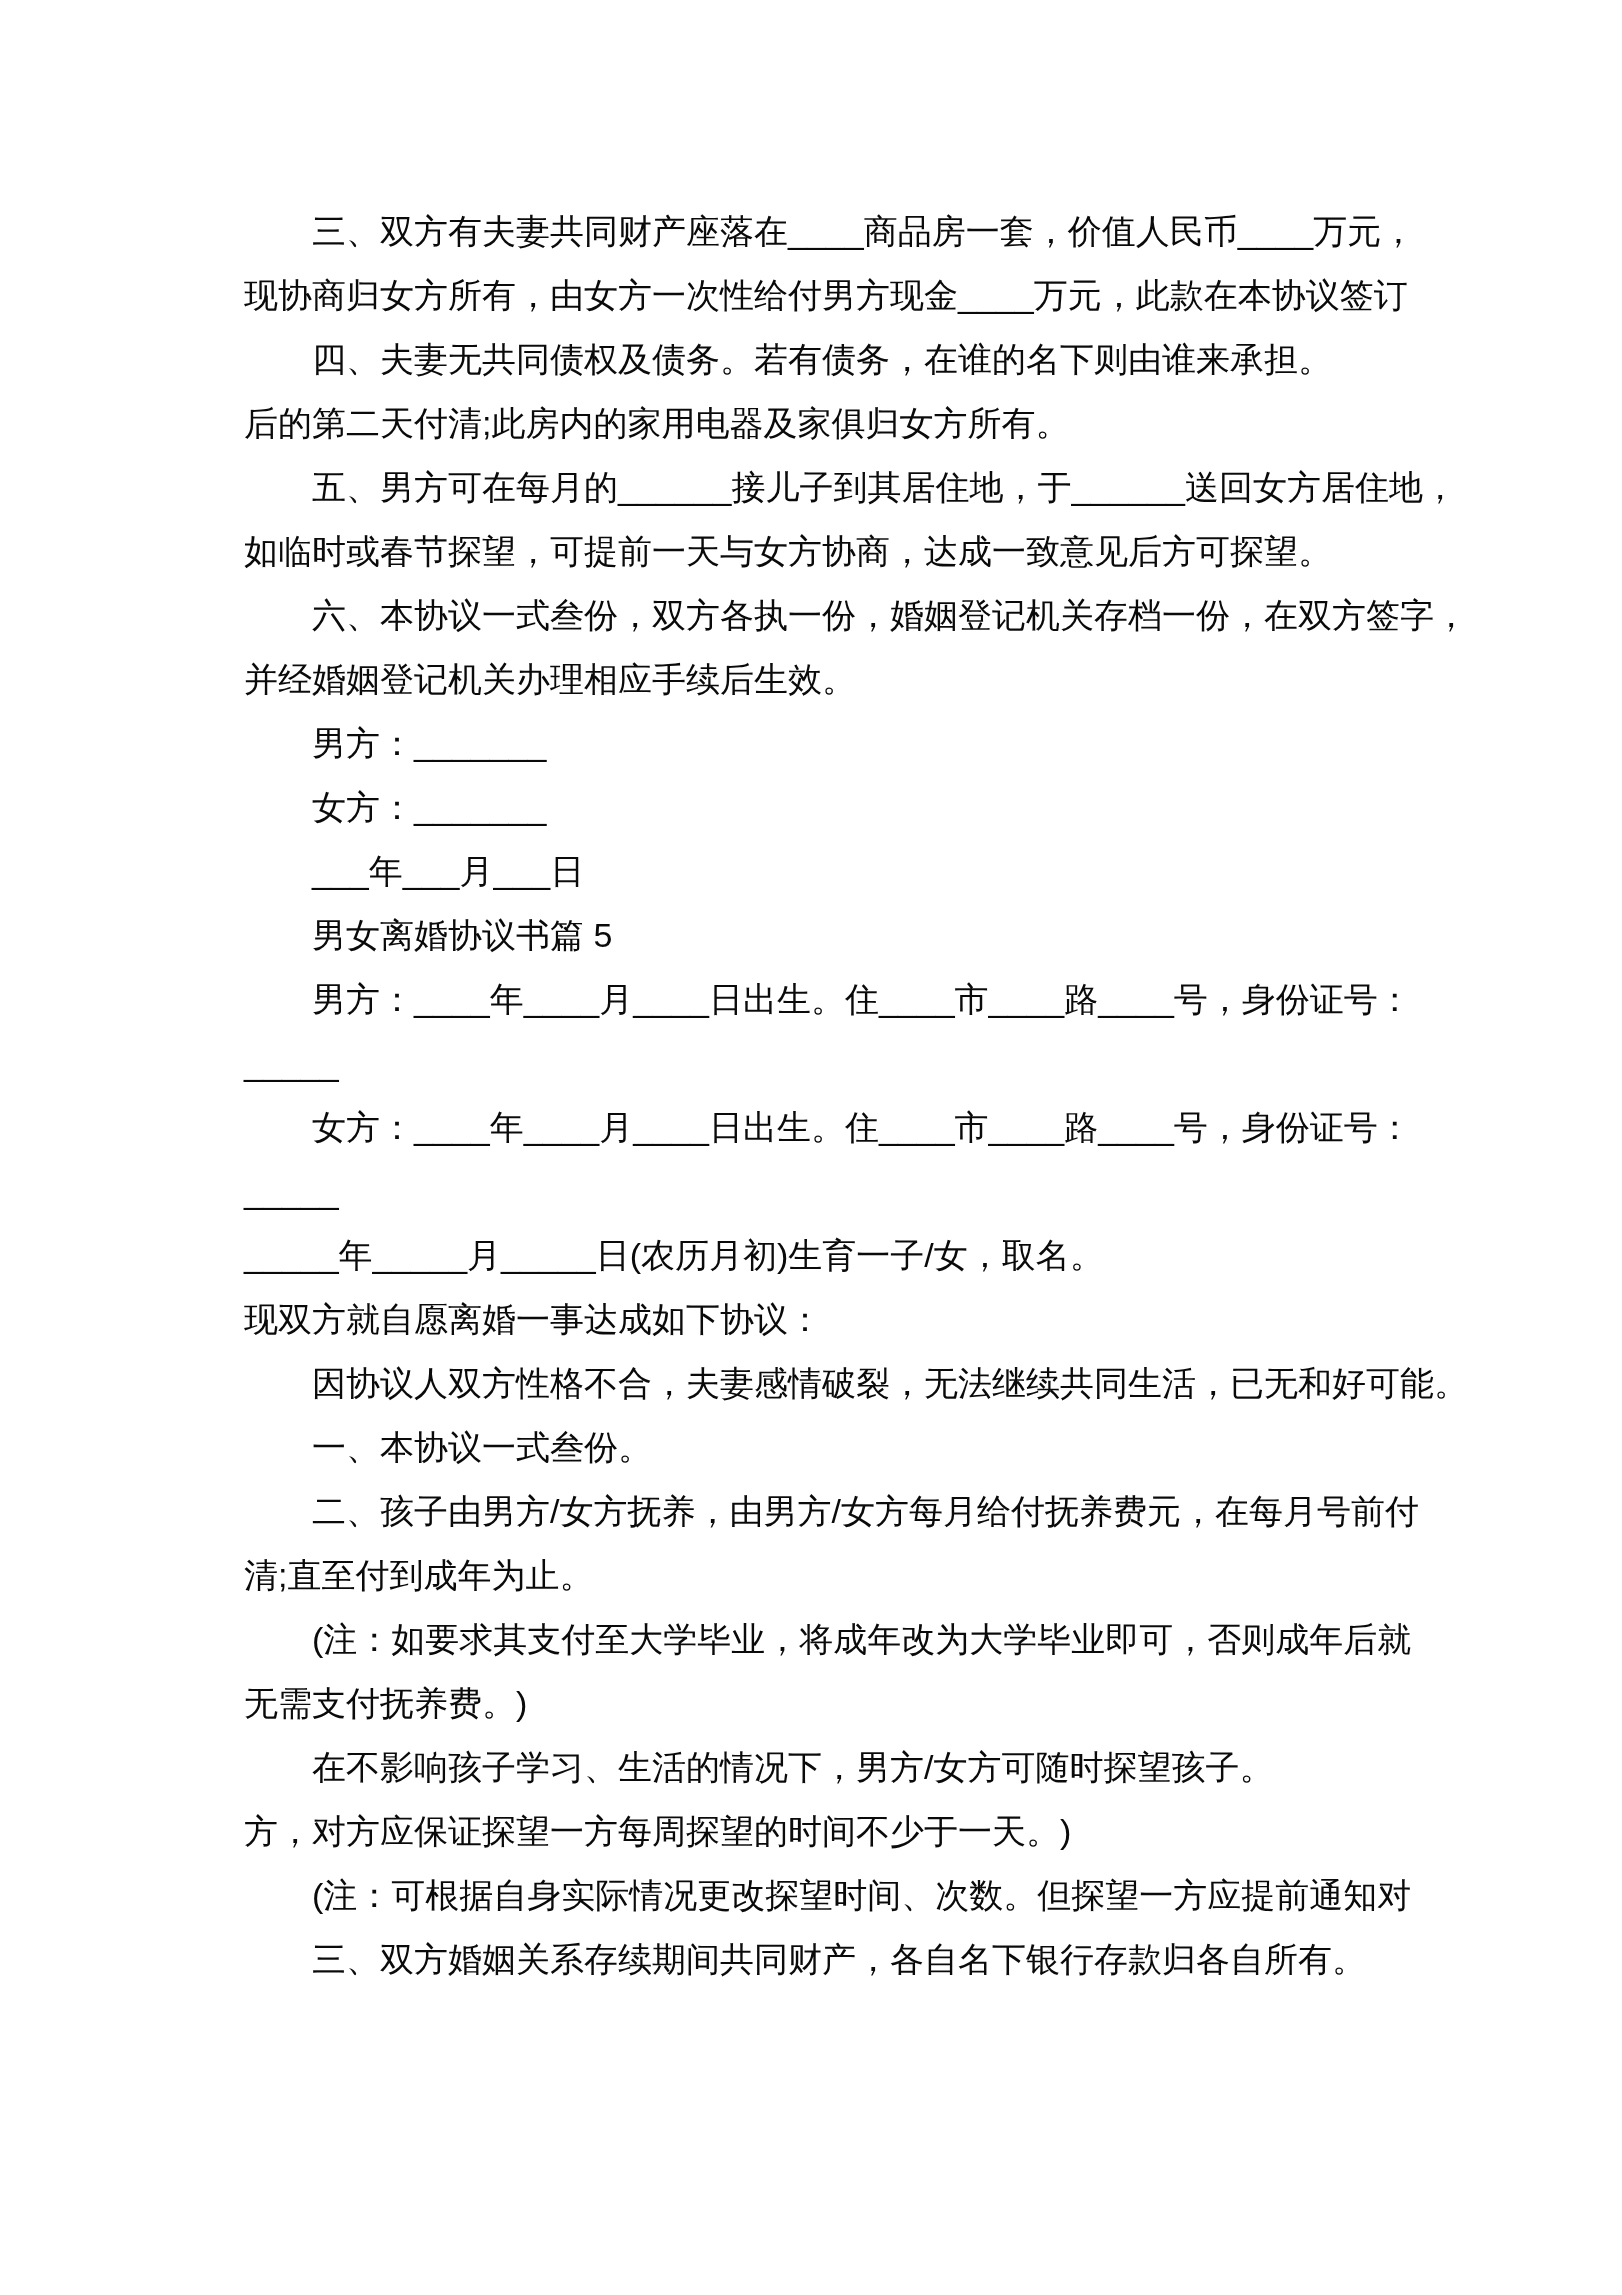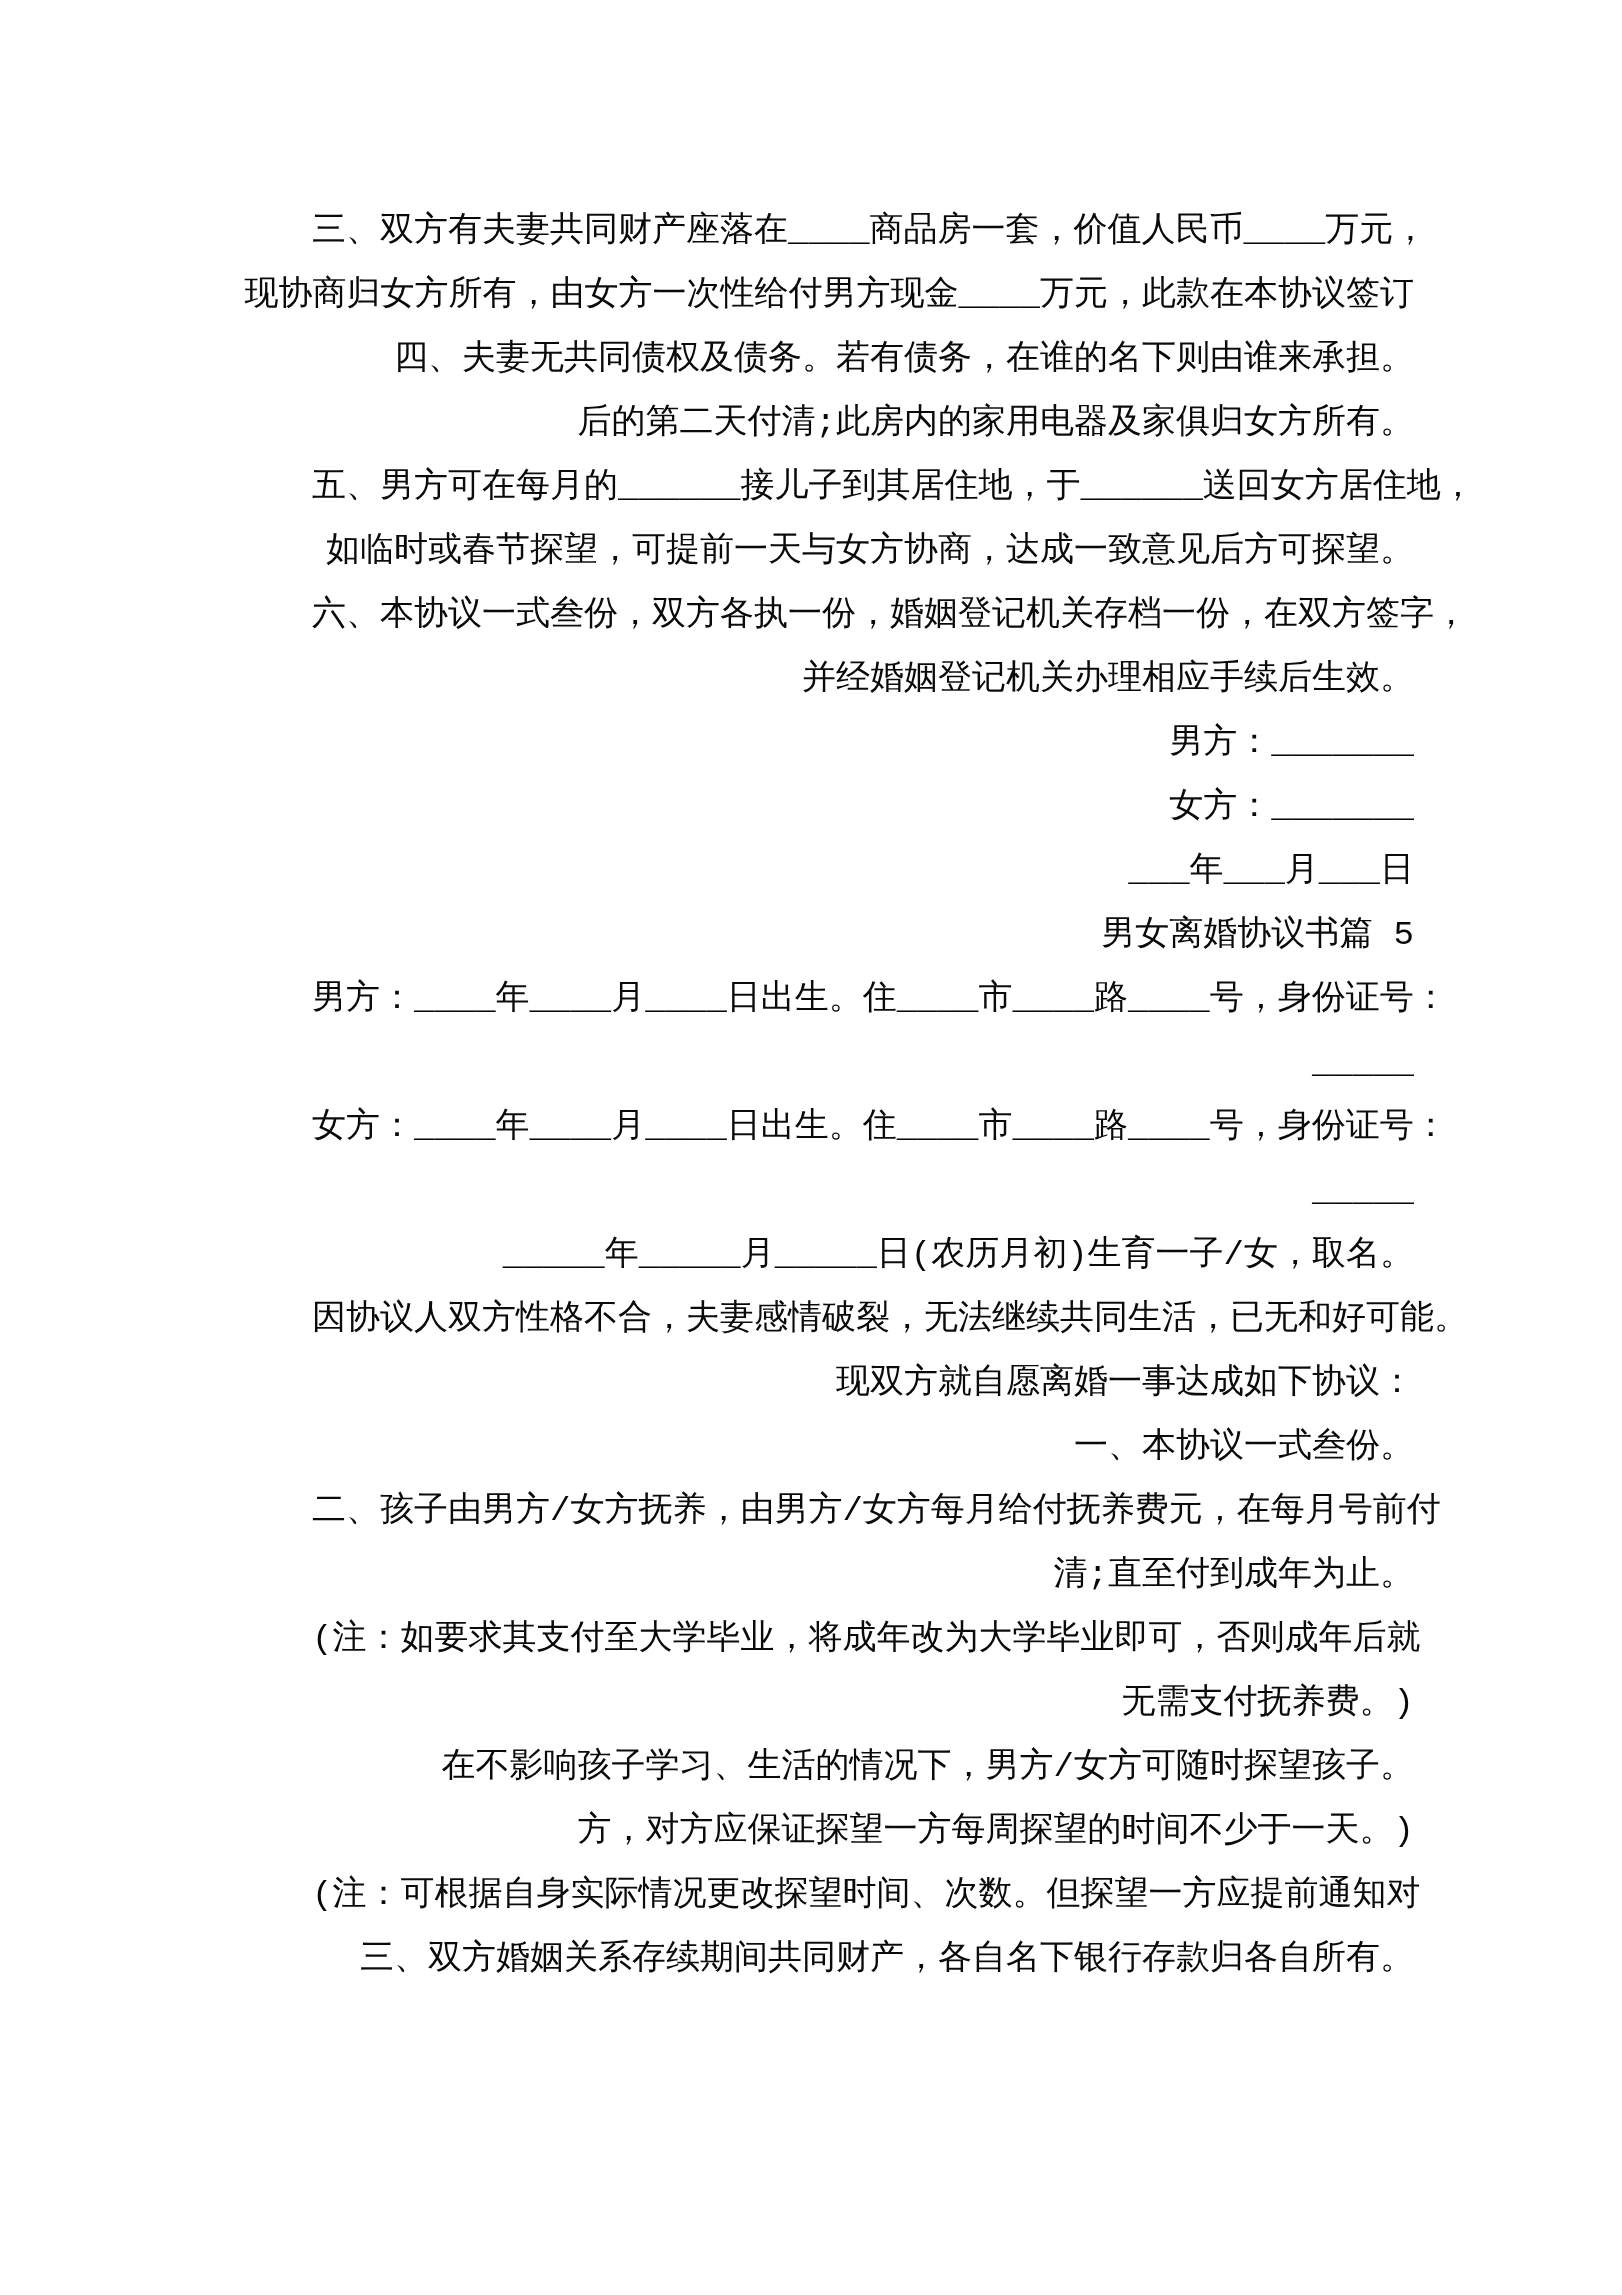--- a/index.html
+++ b/index.html
@@ -7,26 +7,25 @@
     padding: 0;
     background: #ffffff;
   }
   .page {
     position: relative;
     width: 1623px;
     height: 2295px;
     box-sizing: border-box;
     background: #ffffff;
     padding: 199px 209px 0 244px;
-    font-family: Liberation Mono, monospace;
+    font-family: Liberation Sans, sans-serif;
     font-size: 34px;
     line-height: 64px;
     color: #0a0a0a;
     overflow: hidden;
-    text-align: right;
   }
   .line {
     white-space: nowrap;
     letter-spacing: 0;
   }
   .indent {
     padding-left: 68px;
   }
 </style>
 </head>
@@ -43,22 +42,22 @@
   <div class="line">并经婚姻登记机关办理相应手续后生效。</div>
   <div class="line indent">男方：_______</div>
   <div class="line indent">女方：_______</div>
   <div class="line indent">___年___月___日</div>
   <div class="line indent">男女离婚协议书篇 5</div>
   <div class="line indent">男方：____年____月____日出生。住____市____路____号，身份证号：</div>
   <div class="line">_____</div>
   <div class="line indent">女方：____年____月____日出生。住____市____路____号，身份证号：</div>
   <div class="line">_____</div>
   <div class="line">_____年_____月_____日(农历月初)生育一子/女，取名。</div>
+  <div class="line">现双方就自愿离婚一事达成如下协议：</div>
   <div class="line indent">因协议人双方性格不合，夫妻感情破裂，无法继续共同生活，已无和好可能。</div>
-  <div class="line">现双方就自愿离婚一事达成如下协议：</div>
   <div class="line indent">一、本协议一式叁份。</div>
   <div class="line indent">二、孩子由男方/女方抚养，由男方/女方每月给付抚养费元，在每月号前付</div>
   <div class="line">清;直至付到成年为止。</div>
   <div class="line indent">(注：如要求其支付至大学毕业，将成年改为大学毕业即可，否则成年后就</div>
   <div class="line">无需支付抚养费。)</div>
   <div class="line indent">在不影响孩子学习、生活的情况下，男方/女方可随时探望孩子。</div>
   <div class="line">方，对方应保证探望一方每周探望的时间不少于一天。)</div>
   <div class="line indent">(注：可根据自身实际情况更改探望时间、次数。但探望一方应提前通知对</div>
   <div class="line indent">三、双方婚姻关系存续期间共同财产，各自名下银行存款归各自所有。</div>
 </div>

